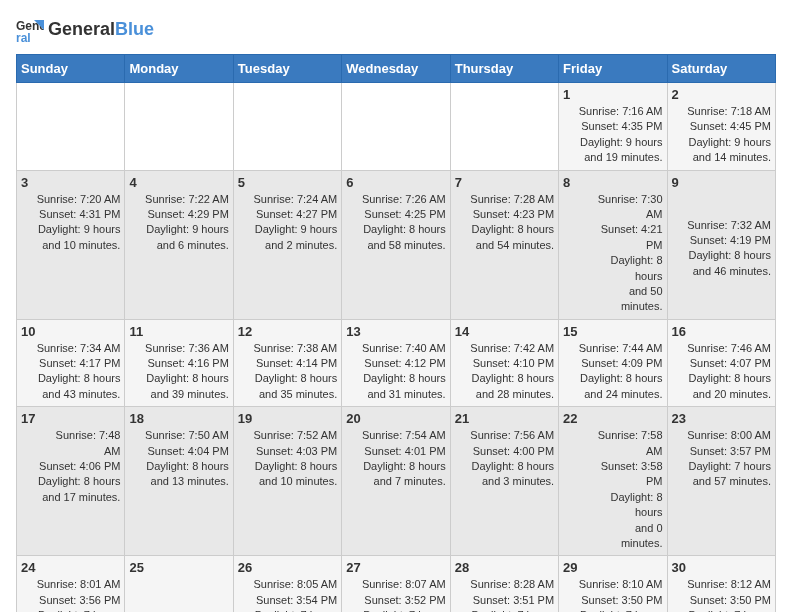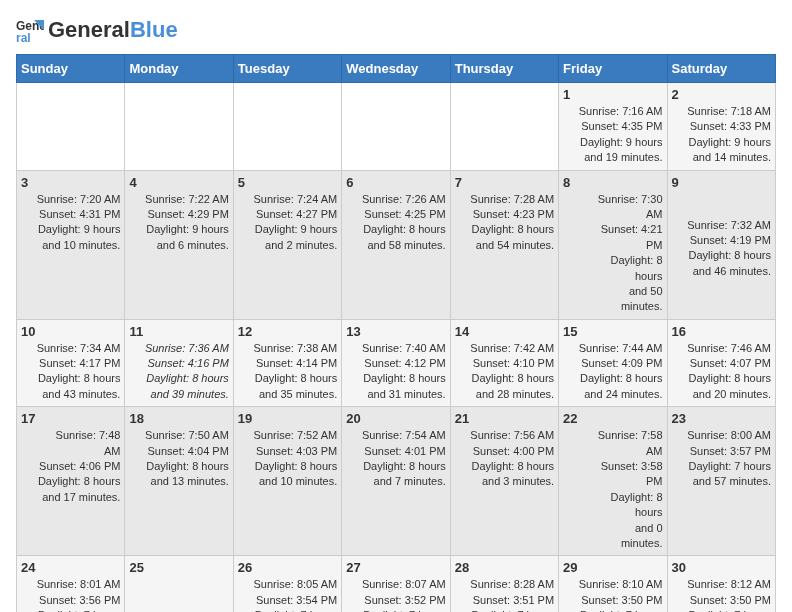--- a/index.html
+++ b/index.html
@@ -86,21 +86,21 @@
 <body>
 
 <div class="header-area">
   <div class="logo">
     <svg class="logo-icon" viewBox="0 0 28 28" xmlns="http://www.w3.org/2000/svg">
       <text x="0" y="14" font-size="12" font-weight="bold" fill="#333">Gene</text>
       <text x="0" y="26" font-size="12" font-weight="bold" fill="#4a90d9">ral</text>
       <polygon points="18,4 28,4 28,14" fill="#4a90d9"></polygon>
     </svg>
     <div>
-      <div style="font-size:22px;font-weight:bold;color:#333;line-height:1.1;">
+      <div style="font-size:18px;font-weight:bold;color:#333;line-height:1.1;">
         <span>General</span><span style="color:#4a90d9">Blue</span>
       </div>
     </div>
   </div>
   <div class="title-area">
     <div class="month-title"></div>
     <div class="location-title"></div>
   </div>
 </div>
 
@@ -126,21 +126,21 @@
         <td>
           <span class="day-number">1</span>
           <div class="day-info" style="white-space: pre-line;">Sunrise: 7:16 AM
 Sunset: 4:35 PM
 Daylight: 9 hours
 and 19 minutes.</div>
         </td>
         <td>
           <span class="day-number">2</span>
           <div class="day-info" style="white-space: pre-line;">Sunrise: 7:18 AM
-Sunset: 4:33 PM
+Sunset: 4:45 PM
 Daylight: 9 hours
 and 14 minutes.</div>
         </td>
       </tr>
       <tr class="week-row-2">
         <td>
           <span class="day-number">3</span>
           <div class="day-info" style="white-space: pre-line;">Sunrise: 7:20 AM
 Sunset: 4:31 PM
 Daylight: 9 hours
@@ -192,21 +192,21 @@
       <tr class="week-row-3">
         <td>
           <span class="day-number">10</span>
           <div class="day-info" style="white-space: pre-line;">Sunrise: 7:34 AM
 Sunset: 4:17 PM
 Daylight: 8 hours
 and 43 minutes.</div>
         </td>
         <td>
           <span class="day-number">11</span>
-          <div class="day-info" style="white-space: pre-line; font-style: italic;">Sunrise: 7:36 AM
+          <div class="day-info" style="white-space: pre-line;">Sunrise: 7:36 AM
 Sunset: 4:16 PM
 Daylight: 8 hours
 and 39 minutes.</div>
         </td>
         <td>
           <span class="day-number">12</span>
           <div class="day-info" style="white-space: pre-line;">Sunrise: 7:38 AM
 Sunset: 4:14 PM
 Daylight: 8 hours
 and 35 minutes.</div>

